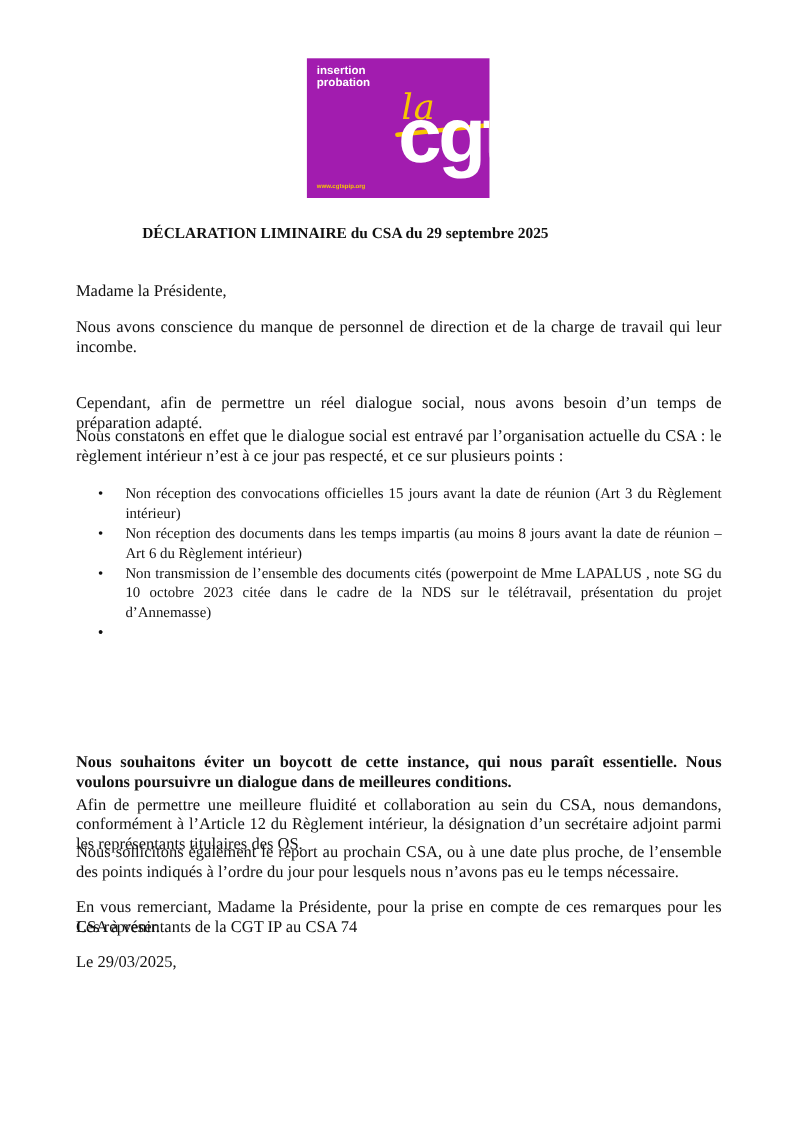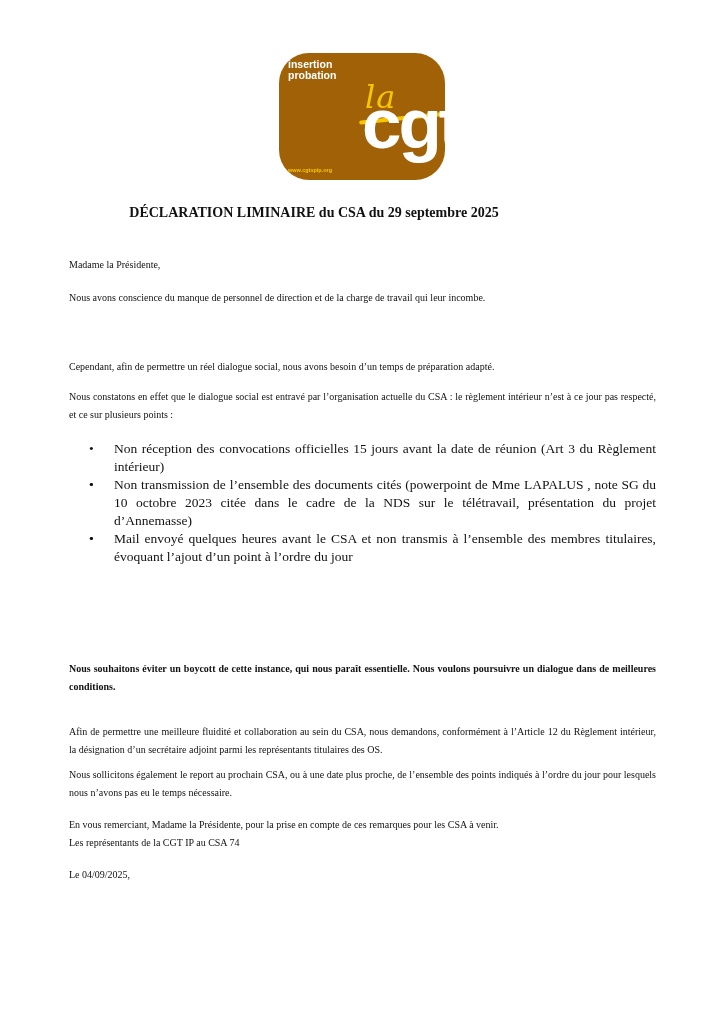--- a/index.html
+++ b/index.html
@@ -1,35 +1,35 @@
 <!DOCTYPE html>
 <html><head>
 <meta charset="utf-8">
 <style>
   html, body { margin: 0; padding: 0; background: #ffffff; }
   body { width: 724px; height: 1024px; position: relative; overflow: hidden;
          font-family: "Liberation Serif", serif; color: #111; }
   .logo { position: absolute; left: 279px; top: 53px; width: 166px; height: 127px;
-          background: #a16207; overflow: hidden; border-radius: 30px; }
+          background: #a21caf; overflow: hidden; }
   .logo .ins { position: absolute; left: 9px; top: 6px; color: #fff;
                font-family: "Liberation Sans", sans-serif; font-weight: bold;
                font-size: 10.5px; line-height: 11px; }
   .logo .la { position: absolute; left: 86px; top: 24px; color: #f7c600;
               font-family: "DejaVu Serif", serif; font-style: italic;
               font-size: 32px; line-height: 40px; letter-spacing: 1px; }
   .logo .swoosh { position: absolute; left: 80px; top: 63px; width: 90px; height: 4px;
                   background: #f7c600; transform: rotate(-6deg); border-radius: 2px; }
   .logo .cgt { position: absolute; left: 83px; top: 40px; color: #fff;
                font-family: "Liberation Sans", sans-serif; font-weight: bold;
                font-size: 71px; line-height: 62px; letter-spacing: -3px; }
   .logo .url { position: absolute; left: 9px; top: 114px; color: #f7c600;
                font-family: "Liberation Sans", sans-serif; font-weight: bold; font-size: 5.5px; }
   .title { position: absolute; left: 0; top: 205px; width: 628px; text-align: center;
            font-weight: bold; font-size: 14px; }
-  .p { position: absolute; left: 69px; width: 587px; font-size: 10px; line-height: 18px;
+  .p { position: absolute; left: 69px; width: 587px; font-size: 15px; line-height: 18px;
        text-align: justify; margin: 0; }
   .bold { font-weight: bold; }
   ul.bullets { position: absolute; left: 69px; top: 440px; width: 587px; margin: 0;
                padding: 0; list-style: none; font-size: 13.5px; line-height: 18px; }
   ul.bullets li { position: relative; padding-left: 45px; text-align: justify; }
   ul.bullets li .dot { position: absolute; left: 20px; top: 0; }
 </style>
 </head>
 <body>
 
@@ -46,25 +46,25 @@
 
 <div class="title">DÉCLARATION LIMINAIRE du CSA du 29 septembre 2025</div>
 
 <p class="p" style="top:256px;">Madame la Présidente,</p>
 <p class="p" style="top:289px;">Nous avons conscience du manque de personnel de direction et de la charge de travail qui leur incombe.</p>
 <p class="p" style="top:338px;margin-top:20px;">Cependant, afin de permettre un réel dialogue social, nous avons besoin d’un temps de préparation adapté.</p>
 <p class="p" style="top:388px;">Nous constatons en effet que le dialogue social est entravé par l’organisation actuelle du CSA : le règlement intérieur n’est à ce jour pas respecté, et ce sur plusieurs points :</p>
 
 <ul class="bullets">
   <li><span class="dot">•</span><span>Non réception des convocations officielles 15 jours avant la date de réunion (Art 3 du Règlement intérieur)</span></li>
-  <li><span class="dot">•</span></li>
+  <li><span class="dot">•</span><span>Non réception des documents dans les temps impartis (au moins 8 jours avant la date de réunion – Art 6 du Règlement intérieur)</span></li>
   <li><span class="dot">•</span><span>Non transmission de l’ensemble des documents cités (powerpoint de Mme LAPALUS , note SG du 10 octobre 2023 citée dans le cadre de la NDS sur le télétravail, présentation du projet d’Annemasse)</span></li>
   <li><span class="dot">•</span></li>
-  <li><span class="dot">•</span><span>Mail envoyé quelques heures avant le CSA et non transmis à l’ensemble des membres titulaires, évoquant l’ajout d’un point à l’ordre du jour</span></li>
+  <li><span class="dot">•</span></li>
 </ul>
 
-<p class="p bold" style="top:660px;">Nous souhaitons éviter un boycott de cette instance, qui nous paraît essentielle. Nous voulons poursuivre un dialogue dans de meilleures conditions.</p>
+<p class="p bold" style="top:684px;">Nous souhaitons éviter un boycott de cette instance, qui nous paraît essentielle. Nous voulons poursuivre un dialogue dans de meilleures conditions.</p>
 <p class="p" style="top:723px;">Afin de permettre une meilleure fluidité et collaboration au sein du CSA, nous demandons, conformément à l’Article 12 du Règlement intérieur, la désignation d’un secrétaire adjoint parmi les représentants titulaires des OS.</p>
 <p class="p" style="top:766px;">Nous sollicitons également le report au prochain CSA, ou à une date plus proche, de l’ensemble des points indiqués à l’ordre du jour pour lesquels nous n’avons pas eu le temps nécessaire.</p>
 <p class="p" style="top:816px;">En vous remerciant, Madame la Présidente, pour la prise en compte de ces remarques pour les CSA à venir.</p>
 
-<p class="p" style="top:866px;">Le 04/09/2025,</p>
+<p class="p" style="top:866px;">Le 29/03/2025,</p>
 <p class="p" style="top:834px;">Les représentants de la CGT IP  au CSA 74</p>
 
 </body></html>

